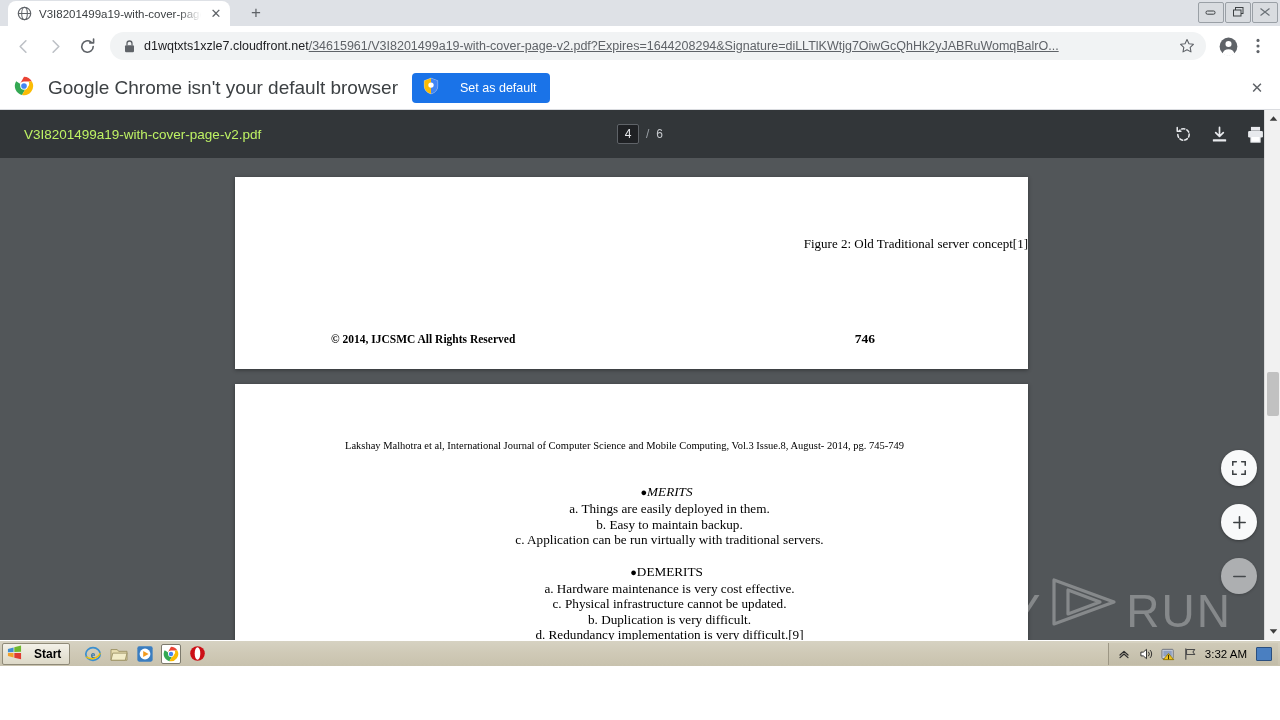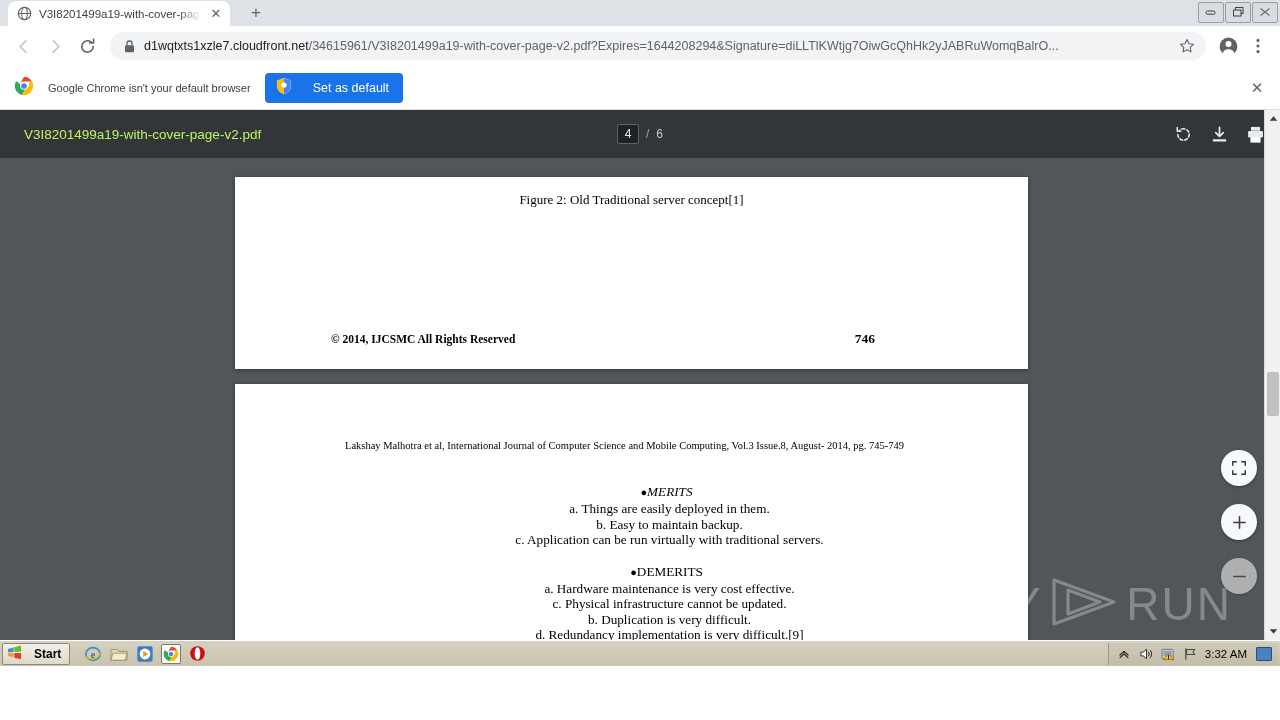--- a/index.html
+++ b/index.html
@@ -109,41 +109,41 @@
     overflow: hidden;
   }
   .lock-ico { flex: 0 0 11px; display:flex; align-items:center; }
   .url {
     font-size: 12.5px;
     color: #202124;
     white-space: nowrap;
     overflow: hidden;
     flex: 1 1 auto;
   }
-  .url .faint { color: #5f6368; }
+  .url .faint { color: #5f6368; text-decoration: underline; }
   .star-ico { flex: 0 0 18px; display: flex; align-items: center; justify-content: center; color:#5f6368; }
   .tb-icon {
     width: 28px; height: 28px;
     display: flex; align-items: center; justify-content: center;
     color: #5f6368;
     flex: 0 0 28px;
   }
 
   
   .infobar {
     height: 44px;
     background: #ffffff;
     border-bottom: 1px solid #dadce0;
     display: flex;
     align-items: center;
     padding: 0 12px 0 14px;
     gap: 14px;
   }
   .infobar-text {
-    font-size: 11px;
+    font-size: 19px;
     color: #3c4043;
     white-space: nowrap;
     text-align: right;
   }
   .btn-primary {
     height: 30px;
     background: #1a73e8;
     color: #ffffff;
     border-radius: 4px;
     font-size: 12.5px;
@@ -229,23 +229,24 @@
     width: 793px;
     background: #ffffff;
     box-shadow: 0 1px 4px rgba(0,0,0,.4);
     font-family: "Liberation Serif", serif;
     color: #000000;
   }
   #page-a { top: 19px;  height: 192px; }
   #page-b { top: 226px; height: 470px; }
 
   .fig-caption {
-    text-align: center;
+    text-align: right;
     font-size: 13px;
     padding-top: 15px;
+    margin-top: 44px;
   }
   .page-footer {
     position: absolute;
     left: 96px; right: 96px;
     bottom: 22px;
     display: flex;
     align-items: baseline;
   }
   .copyright { font-size: 11.5px; font-weight: bold; }
   .pageno { font-size: 13.5px; font-weight: bold; margin-left: auto; margin-right: 57px; }
@@ -289,21 +290,21 @@
     color: #3c4043;
   }
   .zbtn.faded { opacity: .55; }
 
   
   .watermark {
     position: absolute;
     right: 48px;
     bottom: 2px;
     display: flex;
-    align-items: flex-start;
+    align-items: flex-end;
     gap: 6px;
     color: rgba(255,255,255,.30);
     font-size: 46px;
     letter-spacing: 2px;
     font-family: "Liberation Sans", sans-serif;
     z-index: 3;
     user-select: none;
   }
 
   

